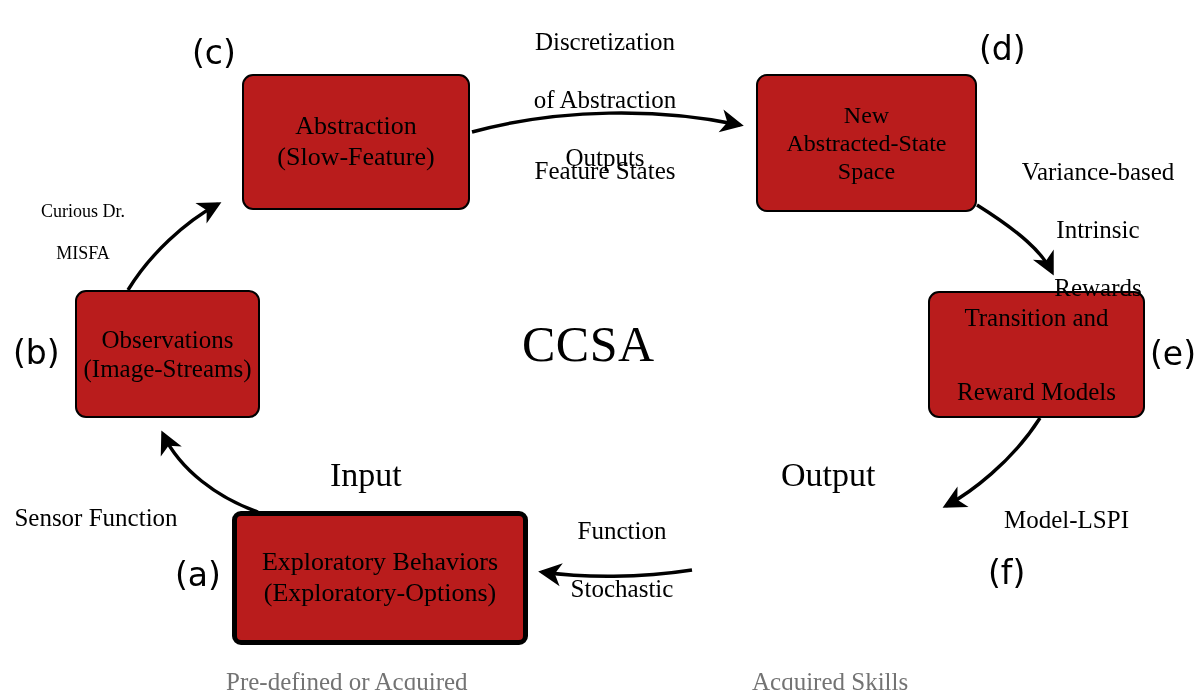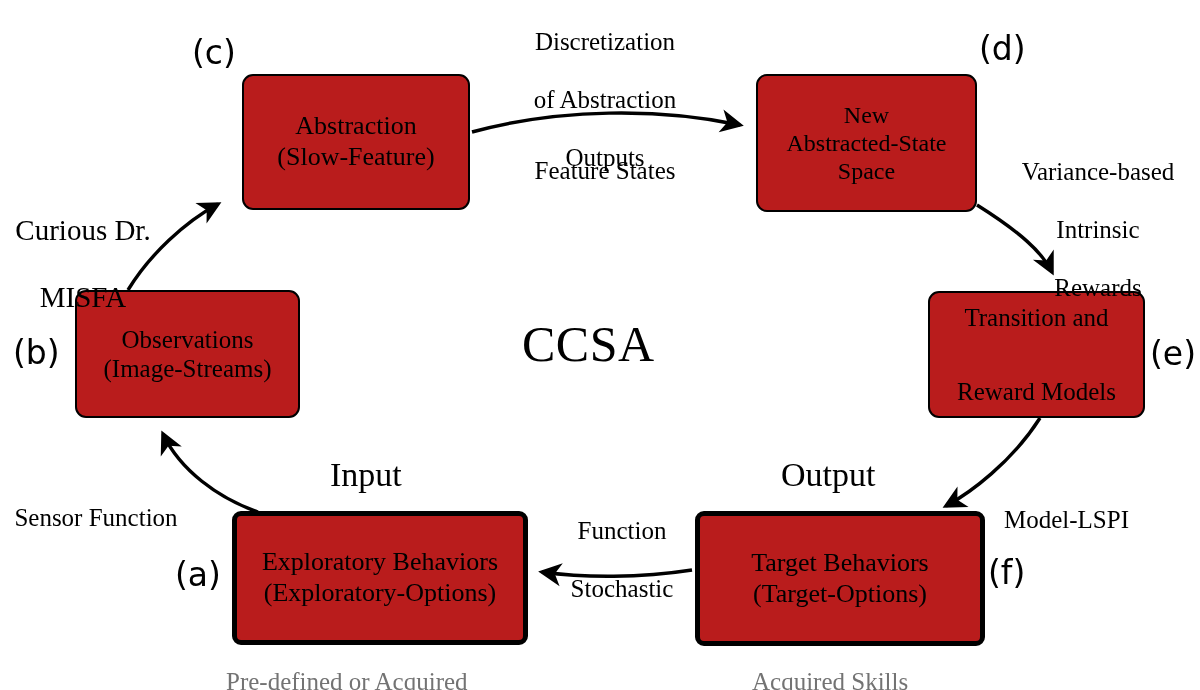--- a/index.html
+++ b/index.html
@@ -105,44 +105,40 @@
   </div>
   <div class="tag" style="left:192px; top:36px;">(c)</div>
 
   <div class="node" style="left:756px; top:74px; width:221px; height:138px; font-size:24px;">
     <span class="ln">New</span>
     <span class="ln">Abstracted-State</span>
     <span class="ln">Space</span>
   </div>
   <div class="tag" style="left:979px; top:32px;">(d)</div>
 
-  <div class="node" style="left:75px; top:290px; width:225px; height:128px; font-size:25px;">
+  <div class="node" style="left:75px; top:290px; width:185px; height:128px; font-size:25px;">
     <span class="ln">Observations</span>
     <span class="ln">(Image-Streams)</span>
   </div>
   <div class="tag" style="left:13px; top:336px;">(b)</div>
 
   <div class="node" style="left:928px; top:291px; width:217px; height:127px; font-size:25px;gap:44px;">
     <span class="ln">Transition and</span>
     <span class="ln">Reward Models</span>
   </div>
   <div class="tag" style="left:1150px; top:337px;">(e)</div>
 
   <div class="node thick" style="left:232px; top:511px; width:296px; height:134px; font-size:26px;">
     <span class="ln">Exploratory Behaviors</span>
     <span class="ln">(Exploratory-Options)</span>
   </div>
   <div class="tag" style="left:175px; top:558px;">(a)</div>
   <div class="io-title" style="left:330px; top:456px;">Input</div>
   <div class="cap" style="left:226px; top:656px;">Pre-defined or Acquired</div>
 
-  <div class="node thick" style="left:695px; top:511px; width:290px; height:135px; font-size:26px;">
-    <span class="ln">Target Behaviors</span>
-    <span class="ln">(Target-Options)</span>
-  </div>
   <div class="tag" style="left:988px; top:556px;">(f)</div>
   <div class="io-title" style="left:781px; top:456px;">Output</div>
   <div class="cap" style="left:752px; top:656px;">Acquired Skills</div>
 
   <div class="center-title" style="left:522px; top:315px;">CCSA</div>
 
   <div class="lbl" style="left:465px; top:-2px; width:280px; font-size:25px;">
     <span class="ln">Discretization</span>
     <span class="ln">of Abstraction</span>
     <span class="ln">Outputs</span>
@@ -164,18 +160,18 @@
 
   <div class="lbl" style="left:532px; top:487px; width:180px; font-size:25px;">
     <span class="ln">Function</span>
     <span class="ln">Stochastic</span>
   </div>
 
   <div class="lbl" style="left:-4px; top:474px; width:200px; font-size:25px;">
     <span class="ln">Sensor Function</span>
   </div>
 
-  <div class="lbl" style="left:0px; top:180px; width:166px; font-size:29px;">
+  <div class="lbl" style="left:0px; top:180px; width:166px; font-size:18px;">
     <span class="ln">Curious Dr.</span>
     <span class="ln">MISFA</span>
   </div>
 
 </div>
 
 </body></html>

